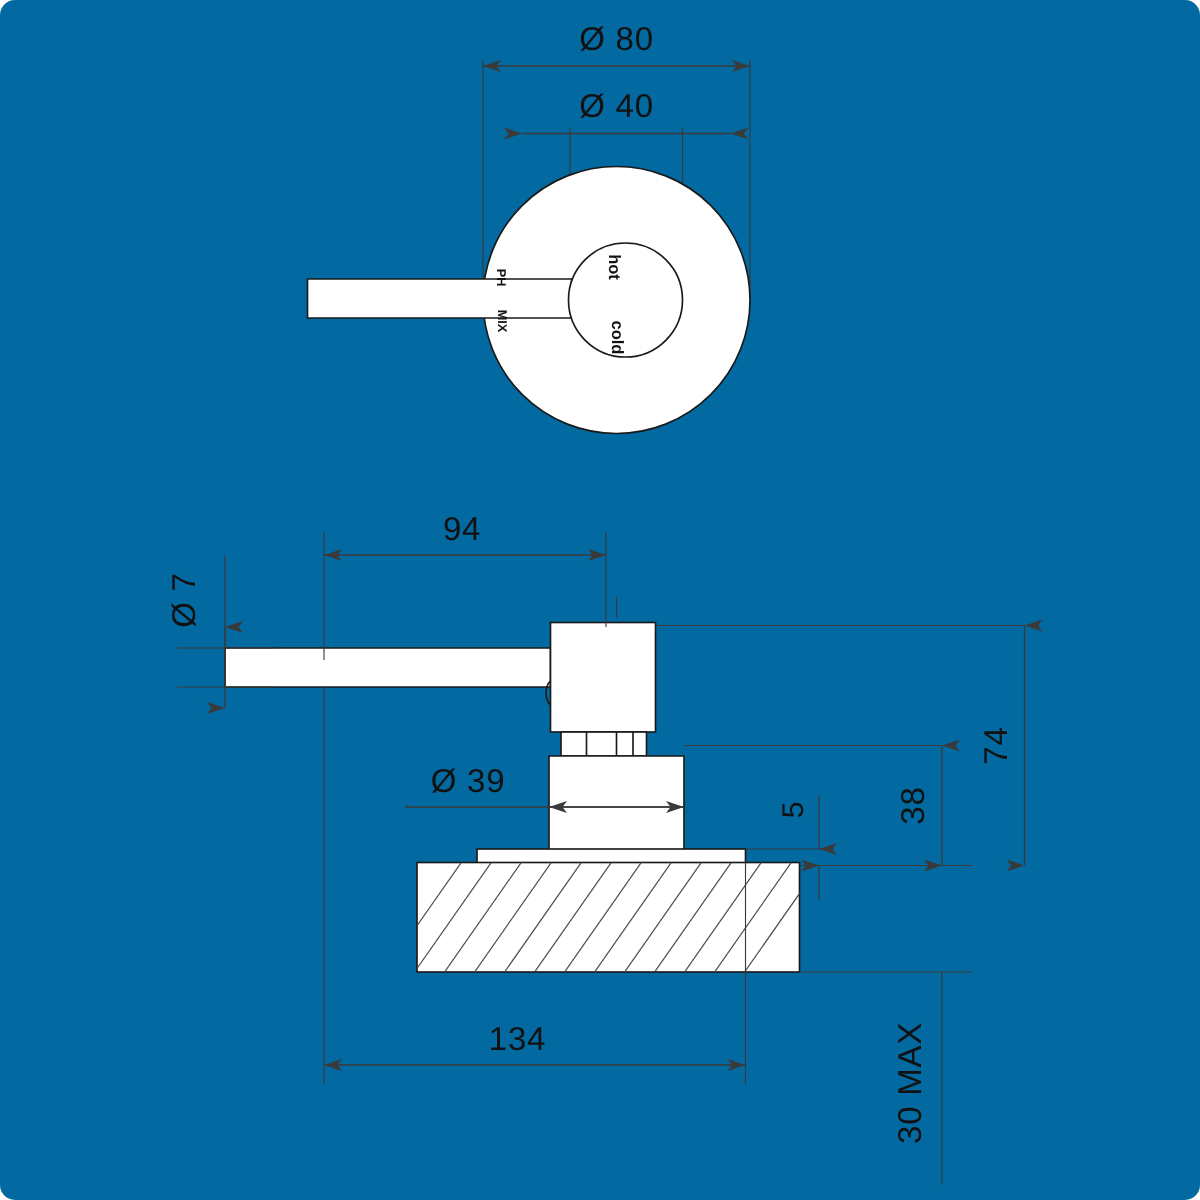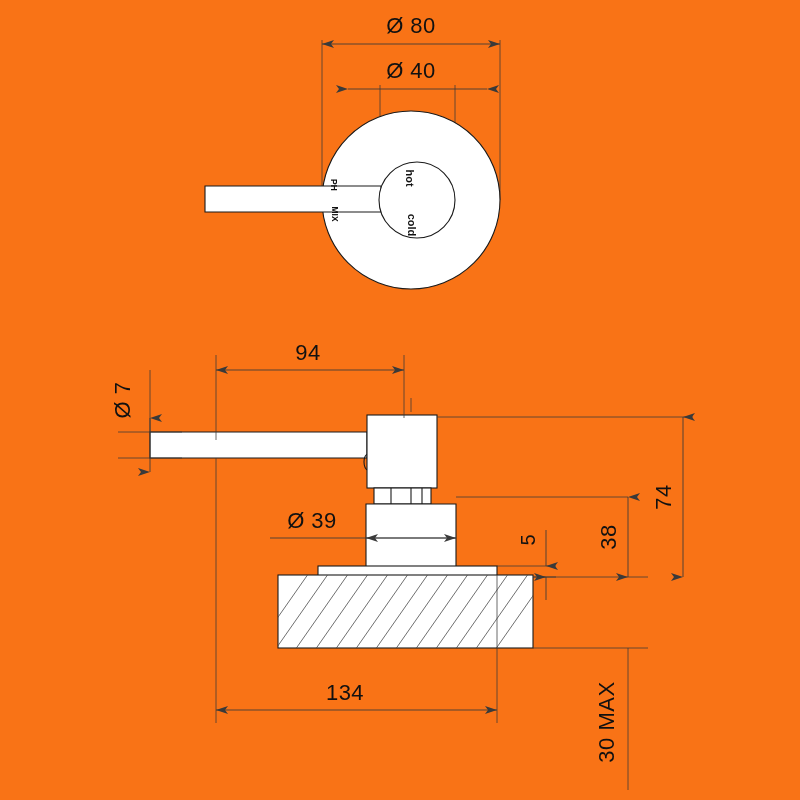--- a/index.html
+++ b/index.html
@@ -11,21 +11,22 @@
   body {
     width: 800px;
     height: 800px;
     font-family: "Liberation Sans", sans-serif;
     overflow: hidden;
   }
   #drawing-root {
     position: relative;
     width: 800px;
     height: 800px;
-    background: #f97316;
+    background: #0369a1;
+    border-radius: 10px;
   }
   svg.sheet {
     display: block;
     width: 800px;
     height: 800px;
   }
   
   .obj      { stroke: #1a1a1a; stroke-width: 1.1; fill: none; }
   .obj-fill { stroke: #1a1a1a; stroke-width: 1.1; fill: #ffffff; }
   .dim      { stroke: #3a3a3a; stroke-width: 0.85; fill: none; }

